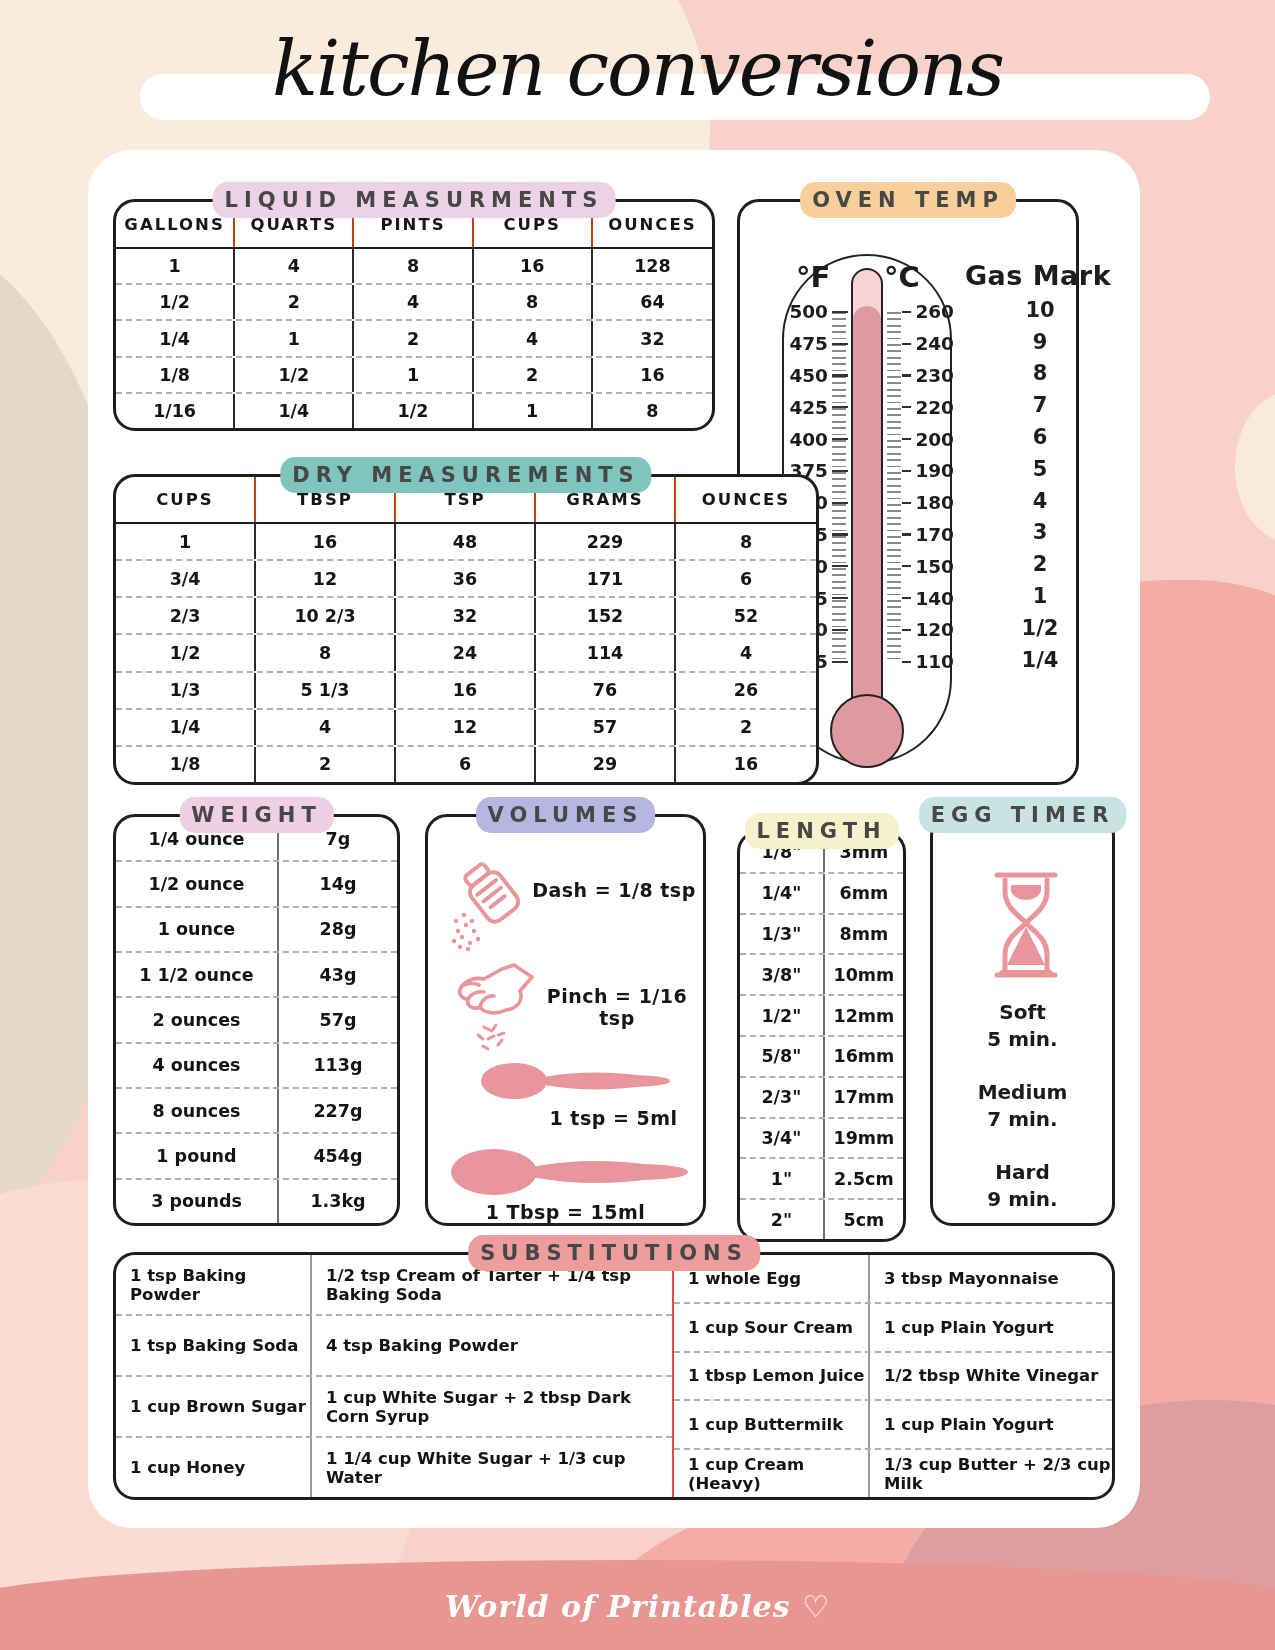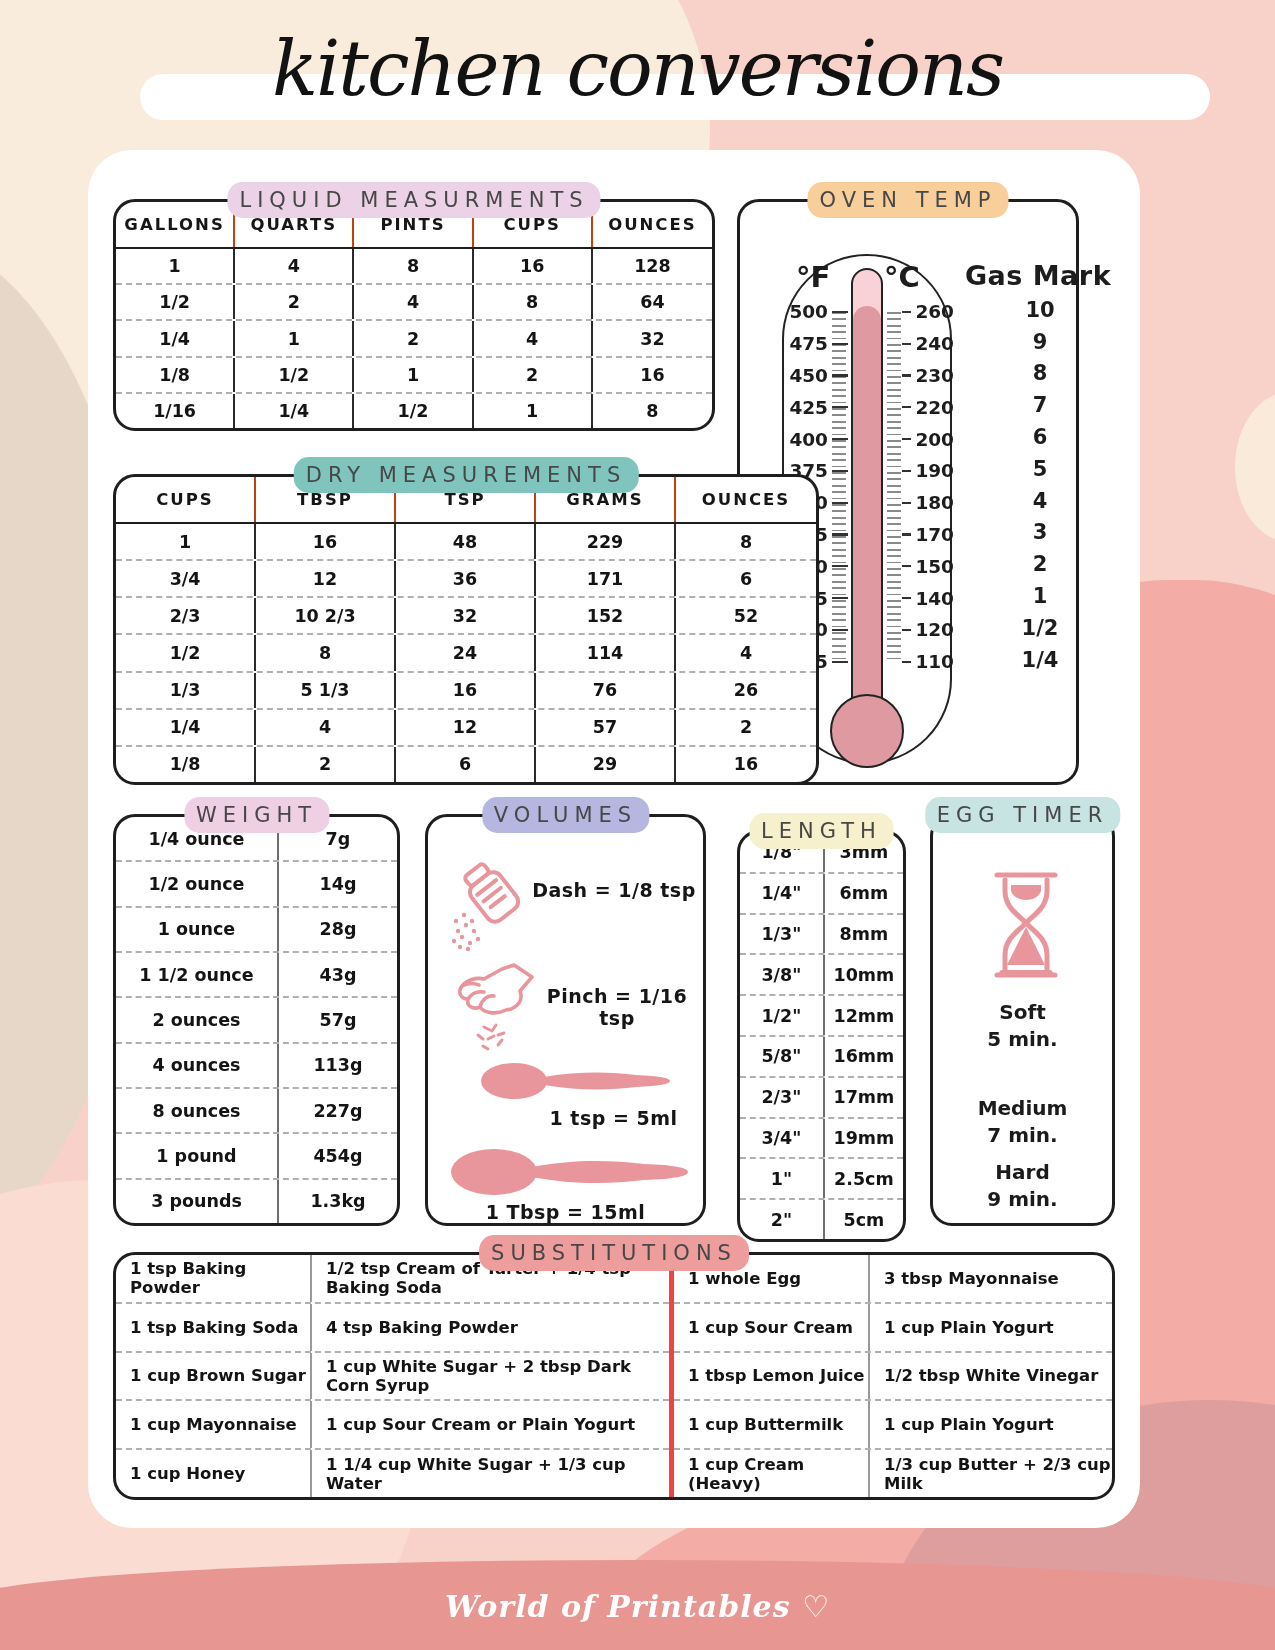--- a/index.html
+++ b/index.html
@@ -17,21 +17,21 @@
 
   .title-swoosh{position:absolute;left:140px;top:74px;width:1070px;height:46px;background:#ffffff;border-radius:24px;}
   .page-title{position:absolute;left:0;right:0;top:24px;text-align:center;
       font-family:"DejaVu Serif","Liberation Serif",serif;font-style:italic;font-weight:400;
       font-size:76px;letter-spacing:-2px;color:#121212;}
 
   .card{position:absolute;left:88px;top:150px;width:1052px;height:1378px;background:#ffffff;border-radius:44px;}
 
   .panel{position:absolute;background:#ffffff;border:3px solid #1e1e1e;border-radius:22px;box-sizing:border-box;}
   .badge{position:absolute;top:-20px;left:50%;transform:translateX(-50%);padding:6px 12px;border-radius:15px;
-      font-weight:400;font-size:21px;letter-spacing:6px;color:#474747;white-space:nowrap;z-index:3;}
+      font-weight:700;font-size:21px;letter-spacing:6px;color:#474747;white-space:nowrap;z-index:3;}
 
   
   .tbl{position:absolute;left:0;top:0;right:0;bottom:0;display:flex;flex-direction:column;}
   .thead{display:grid;flex:0 0 45px;border-bottom:2.5px solid #1e1e1e;}
   .cols5{grid-template-columns:repeat(5,1fr);}
   .hcell{display:flex;align-items:center;justify-content:center;font-weight:700;font-size:16.5px;letter-spacing:2px;color:#161616;}
   .dark .hcell:not(:last-child){border-right:2px solid #c2410c;}
   .tbody{flex:1;display:flex;flex-direction:column;}
   .trow{display:grid;flex:1;align-items:stretch;}
   .trow + .trow{border-top:2px dashed #b0b0b0;}
@@ -65,21 +65,21 @@
   
   .vol-icon{position:absolute;}
   .vol-label{position:absolute;font-weight:700;font-size:19px;color:#161616;letter-spacing:0.5px;}
 
   
   .egg-entry{position:absolute;left:0;right:0;text-align:center;font-weight:700;font-size:20px;color:#1b1b1b;line-height:27px;}
 
   
   .subs-wrap{position:absolute;left:0;top:0;right:0;bottom:0;display:grid;grid-template-columns:558px 1fr;}
   .subs-group{position:relative;}
-  .subs-group.first{border-right:5px solid #ef4444;}
+  .subs-group.first{border-right:2px solid #ef4444;}
   .subs .tcell{justify-content:flex-start;padding-left:14px;font-size:16.5px;text-align:left;}
   .subs-left .trow{grid-template-columns:196px 1fr;}
   .subs-right .trow{grid-template-columns:196px 1fr;}
   .subs .tcell:first-child{border-right:2px solid #9a9a9a;}
 
   .footer-band{position:absolute;left:-40px;right:-40px;bottom:-28px;height:118px;background:#e89692;
       border-radius:50% 50% 0 0 / 42px 42px 0 0;z-index:4;}
   .footer-text{position:absolute;left:0;right:0;bottom:26px;text-align:center;z-index:5;
       font-family:"DejaVu Serif","Liberation Serif",serif;font-style:italic;font-weight:700;
       font-size:30px;color:#ffffff;letter-spacing:1px;}
@@ -530,21 +530,21 @@
         <path d="M60 11 v11 C60 38 48 45 39 54 C48 63 60 70 60 86 v15"></path>
       </g>
       <path d="M24 22 C28 34 50 34 54 22 L54 16 H24 Z" fill="#e8969c"></path>
       <path d="M39 58 L58 96 H20 Z" fill="#e8969c"></path>
       <path d="M14 101 h50 l4 5 H10 Z" fill="#e8969c"></path>
     </svg>
     <div class="egg-entry" style="top:182px;">
       <div>Soft</div>
       <div>5 min.</div>
     </div>
-    <div class="egg-entry" style="top:278px;">
+    <div class="egg-entry" style="top:262px;">
       <div>Medium</div>
       <div>7 min.</div>
     </div>
     <div class="egg-entry" style="top:342px;">
       <div>Hard</div>
       <div>9 min.</div>
     </div>
   </div>
 
   <div class="panel subs" style="left:113px;top:1252px;width:1002px;height:248px;">
@@ -559,24 +559,20 @@
               </div>
               <div class="trow">
                 <div class="tcell">1 tsp Baking Soda</div>
                 <div class="tcell">4 tsp Baking Powder</div>
               </div>
               <div class="trow">
                 <div class="tcell">1 cup Brown Sugar</div>
                 <div class="tcell">1 cup White Sugar + 2 tbsp Dark Corn Syrup</div>
               </div>
               <div class="trow">
-                <div class="tcell">1 cup Mayonnaise</div>
-                <div class="tcell">1 cup Sour Cream or Plain Yogurt</div>
-              </div>
-              <div class="trow">
                 <div class="tcell">1 cup Honey</div>
                 <div class="tcell">1 1/4 cup White Sugar + 1/3 cup Water</div>
               </div>
             </div>
         </div>
       </div>
       <div class="subs-group">
         <div class="tbl subs-right">
           <div class="tbody">
               <div class="trow">

